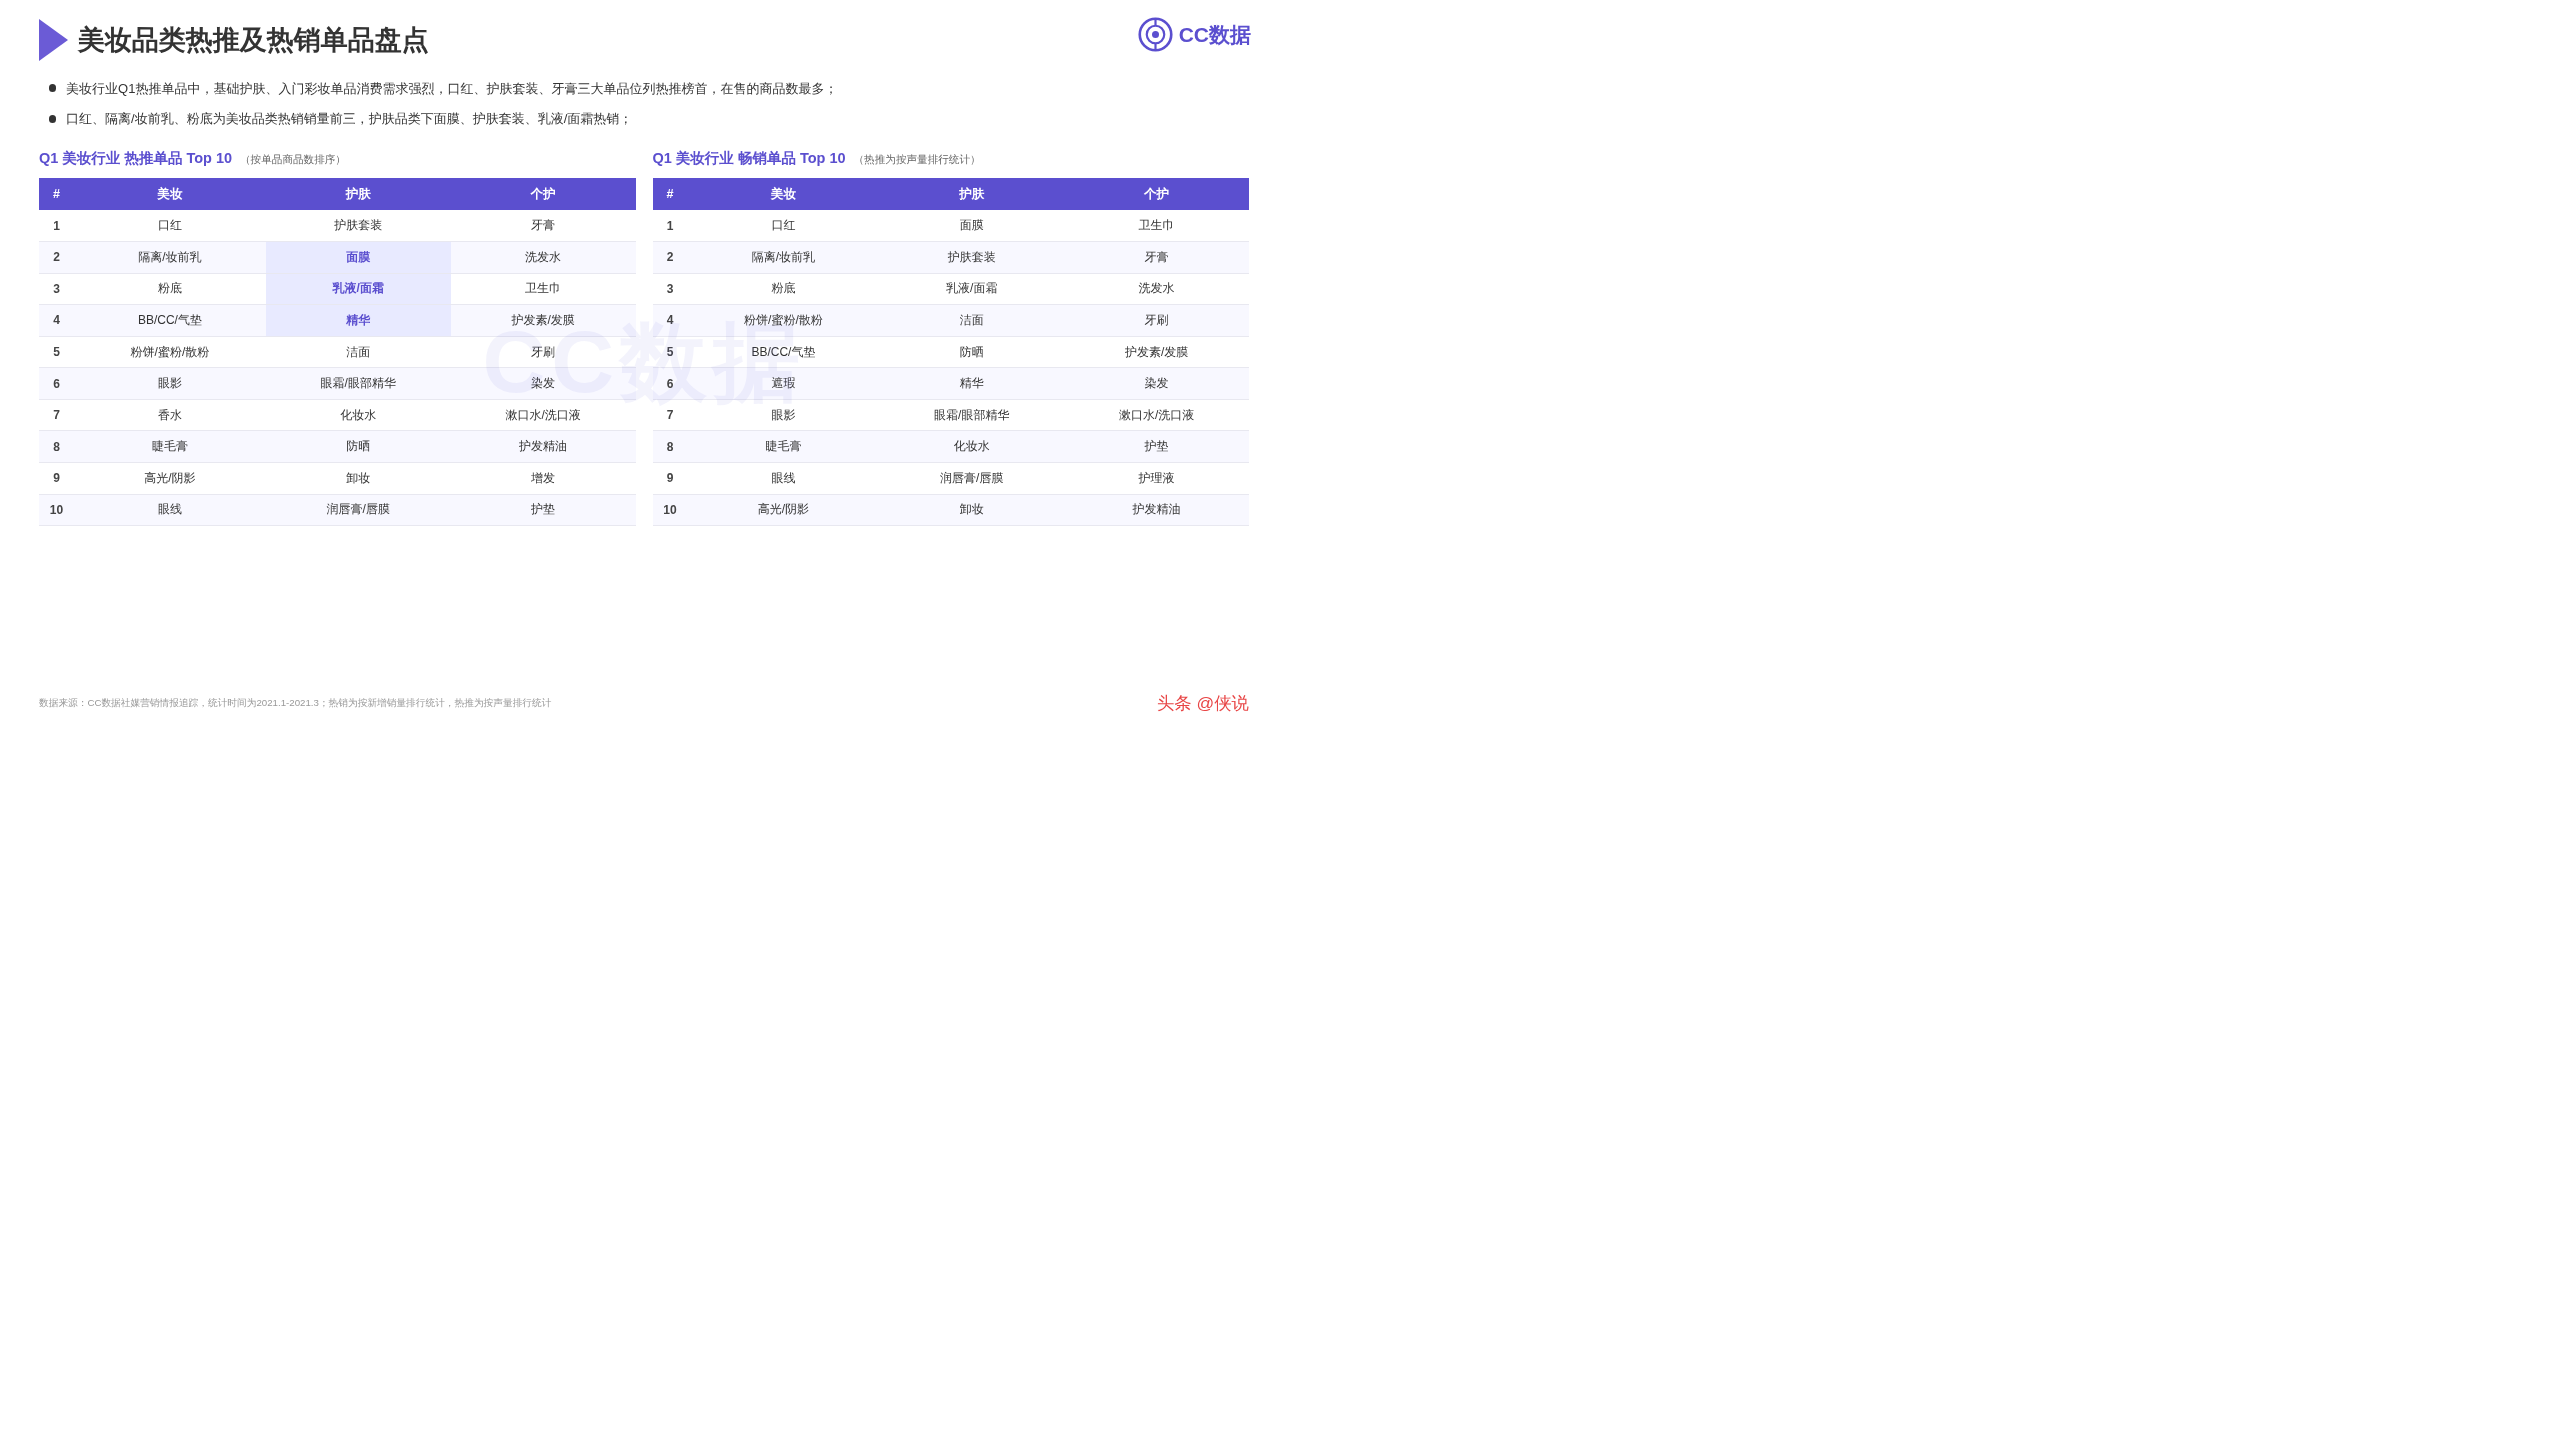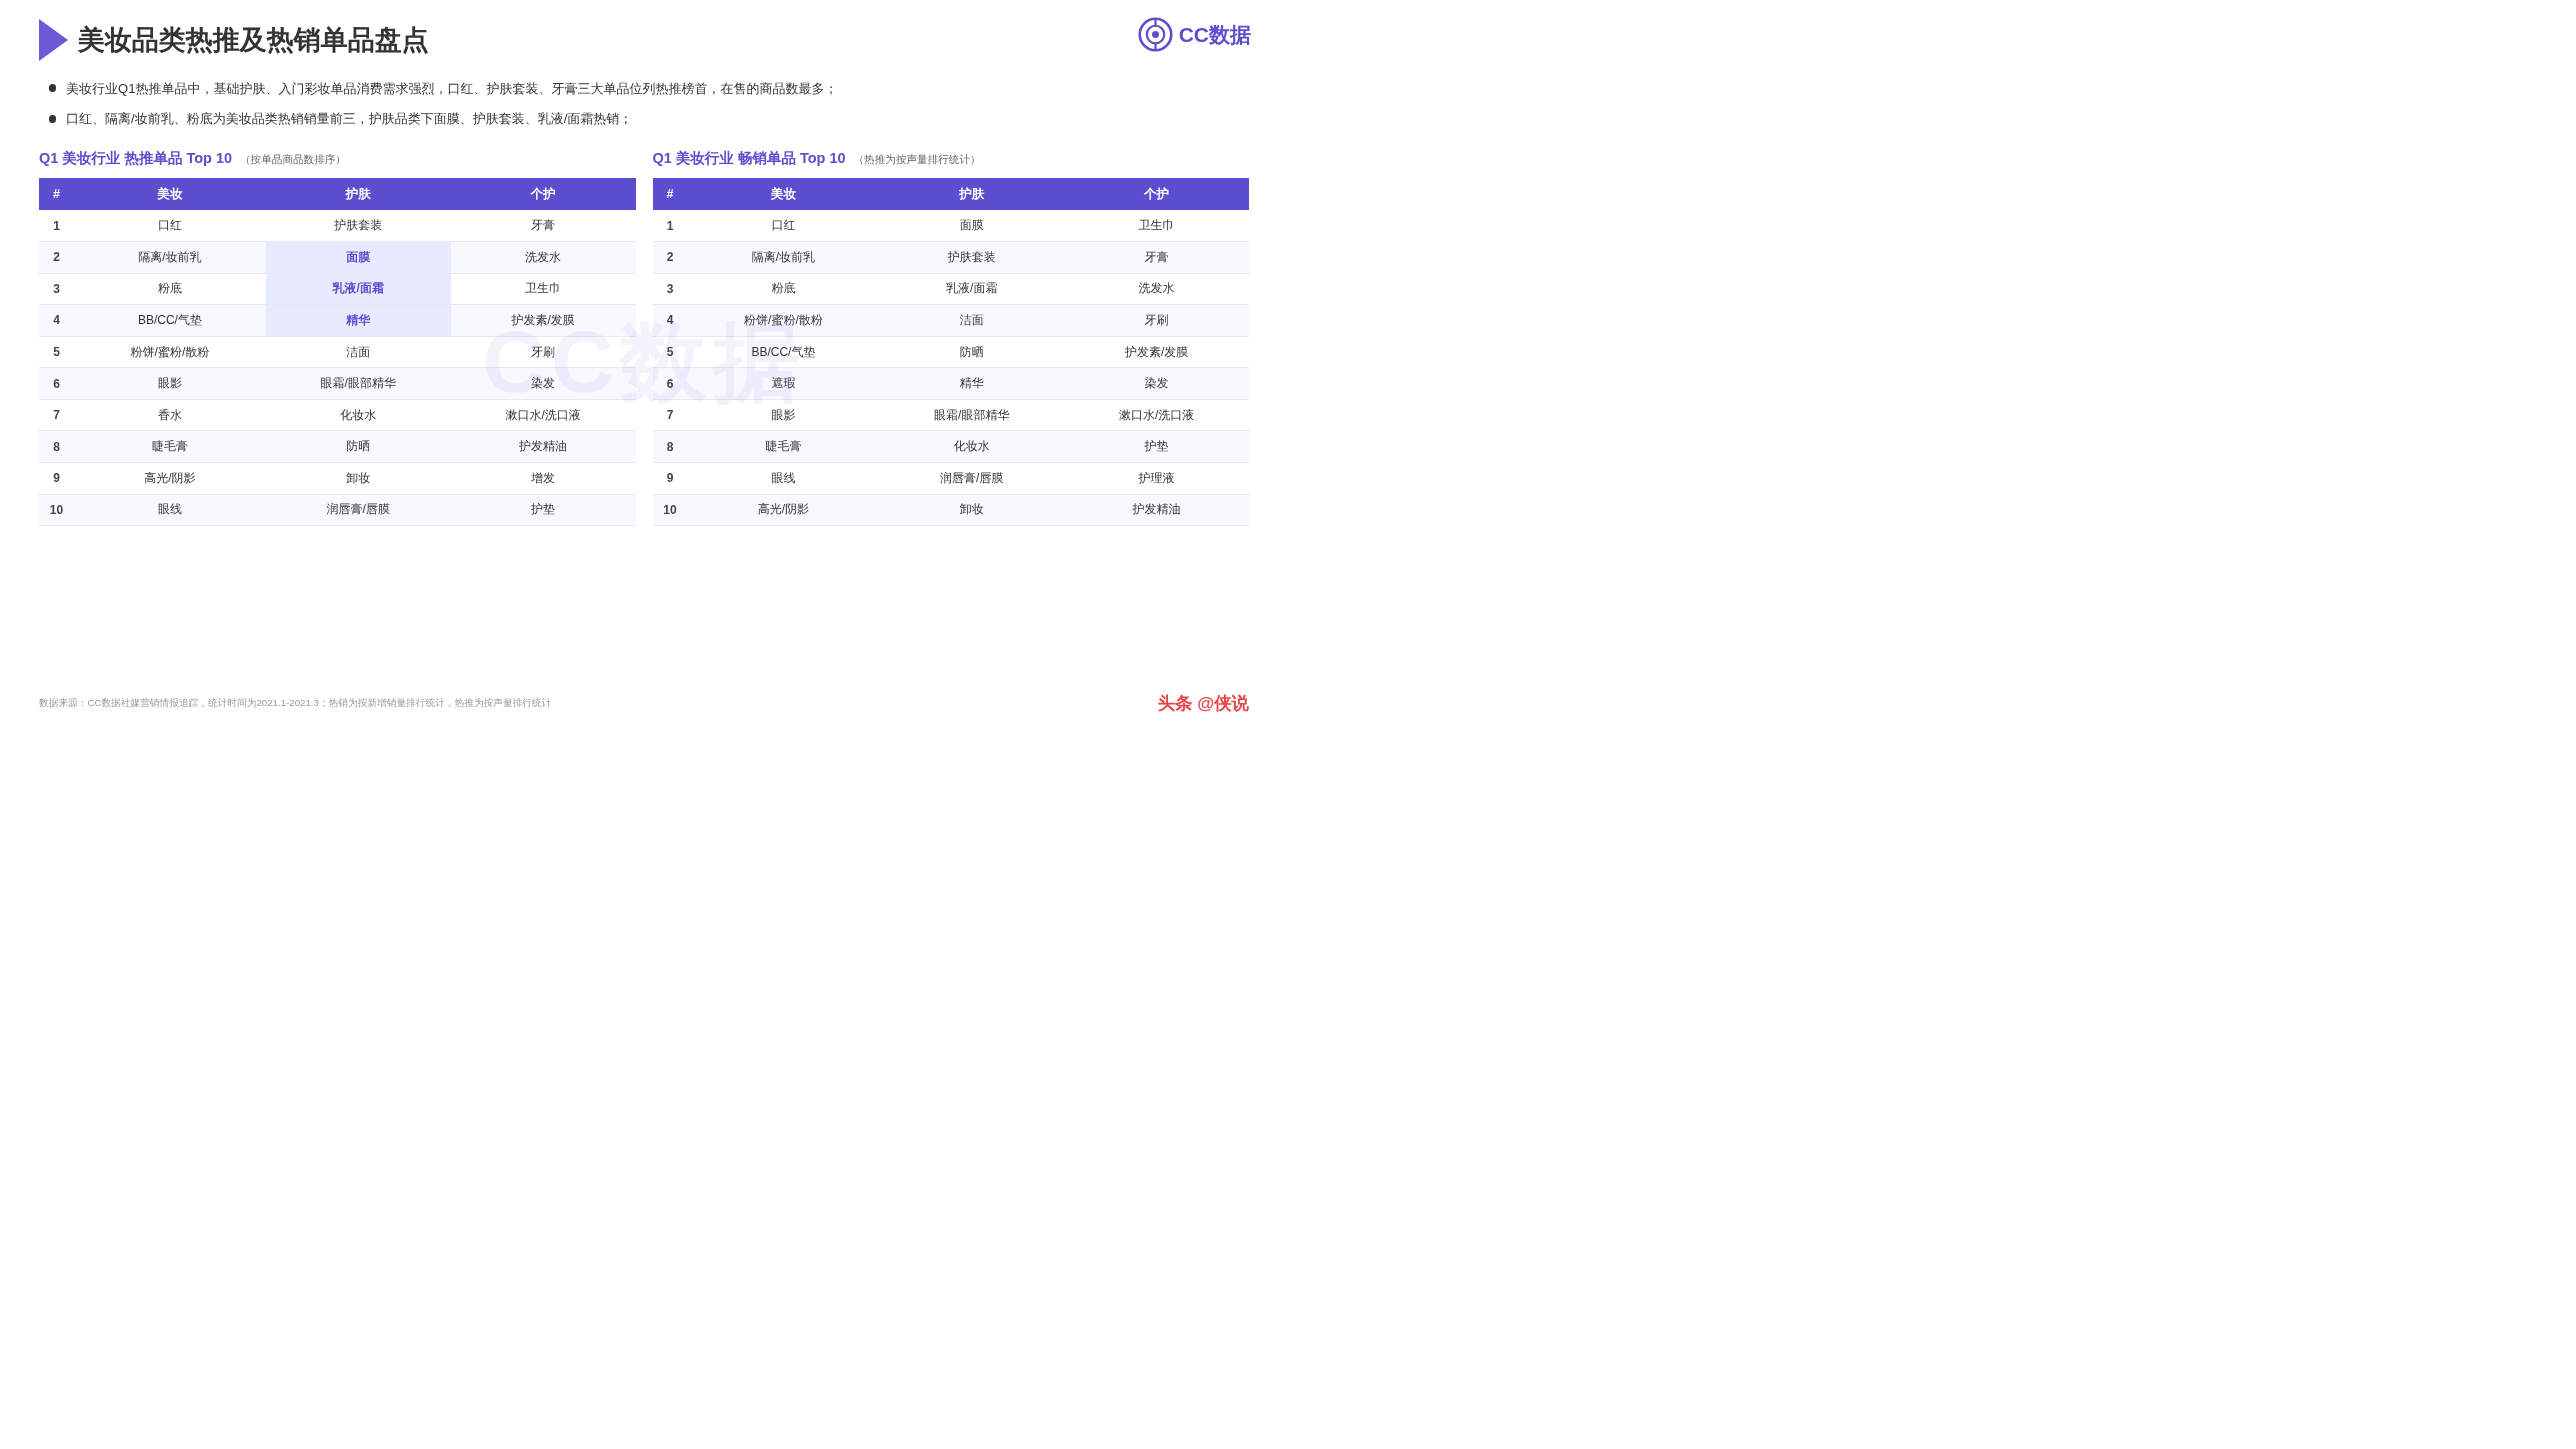--- a/index.html
+++ b/index.html
@@ -165,21 +165,21 @@
       left: 39px;
       font-size: 9.7px;
       color: #999;
       margin-top: 36px;
     }
     .footer-brand {
       position: absolute;
       bottom: 9.7px;
       right: 39px;
       font-size: 17.4px;
-      font-weight: 700;
+      font-weight: 400;
       color: #333;
     }
     .footer-brand span {
       color: #e84545;
     }
   </style>
 </head>
 <body>
 
 <div class="page">

